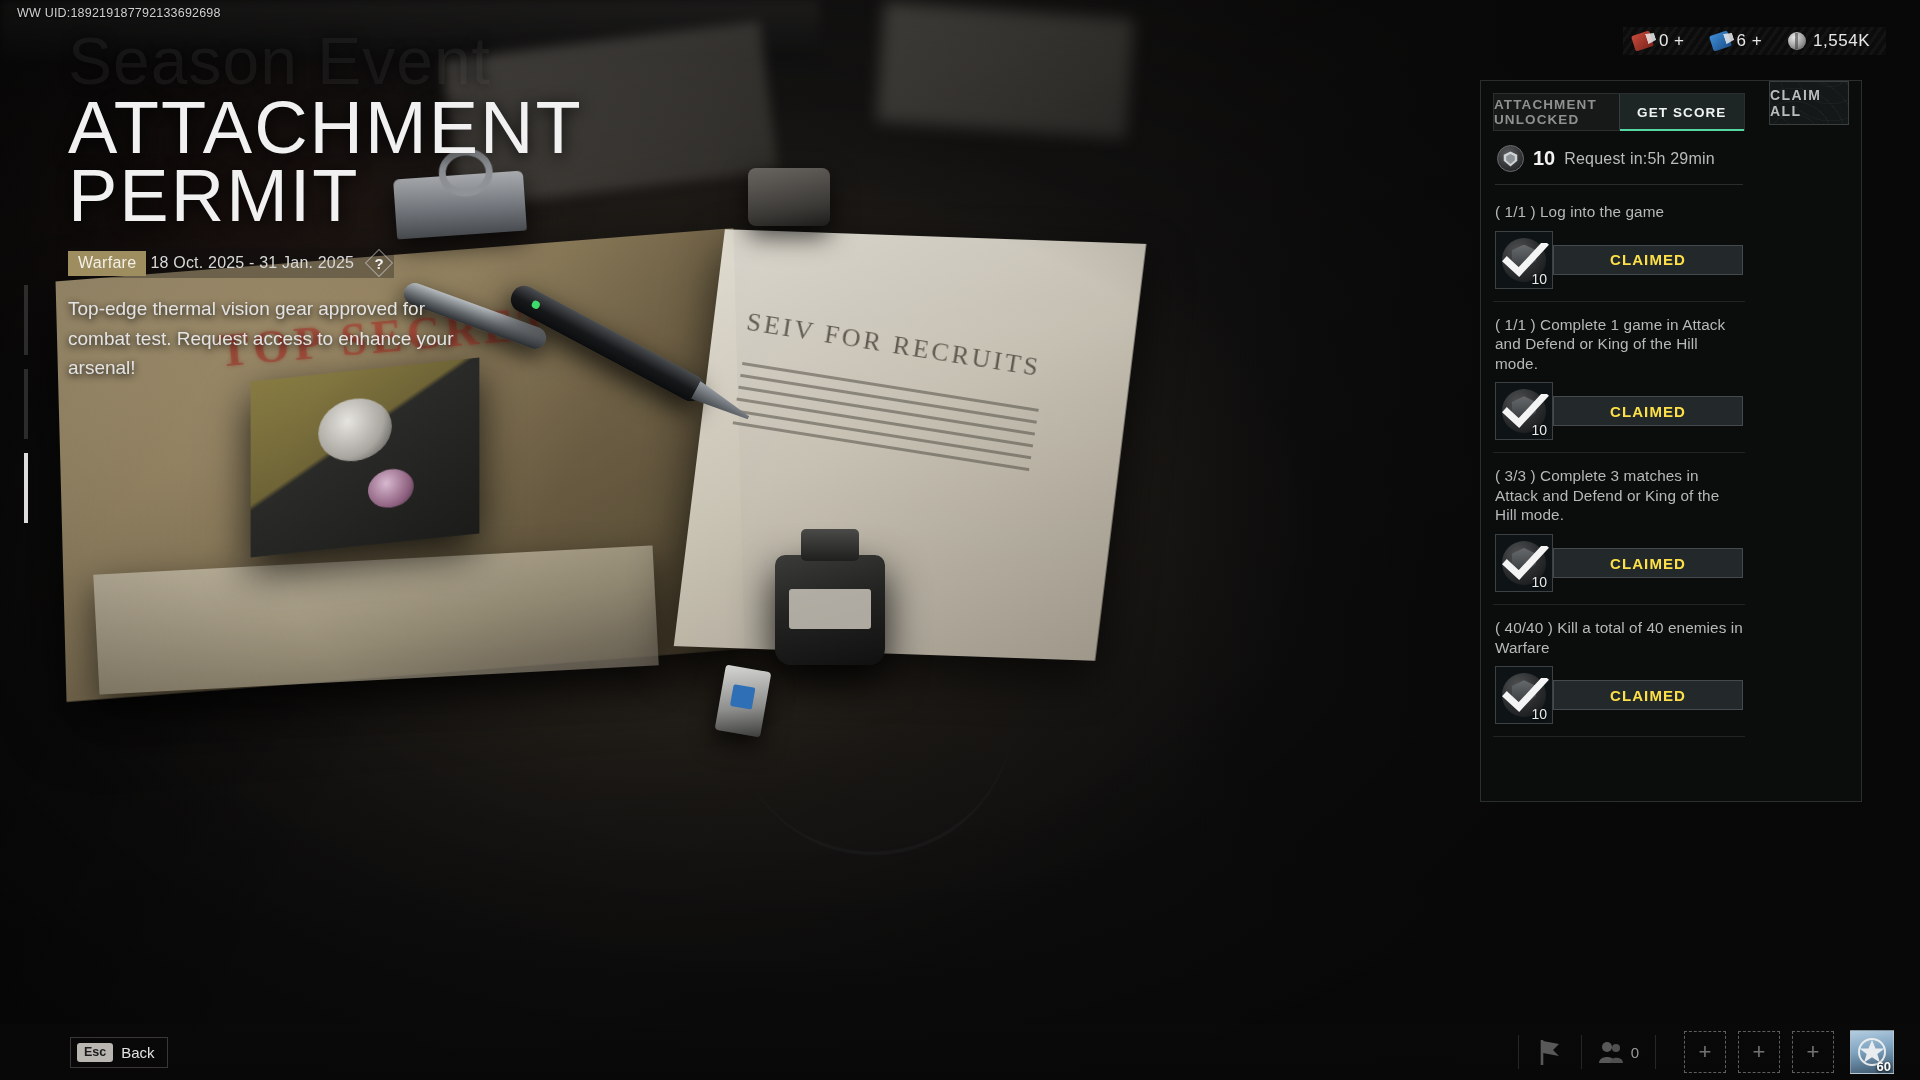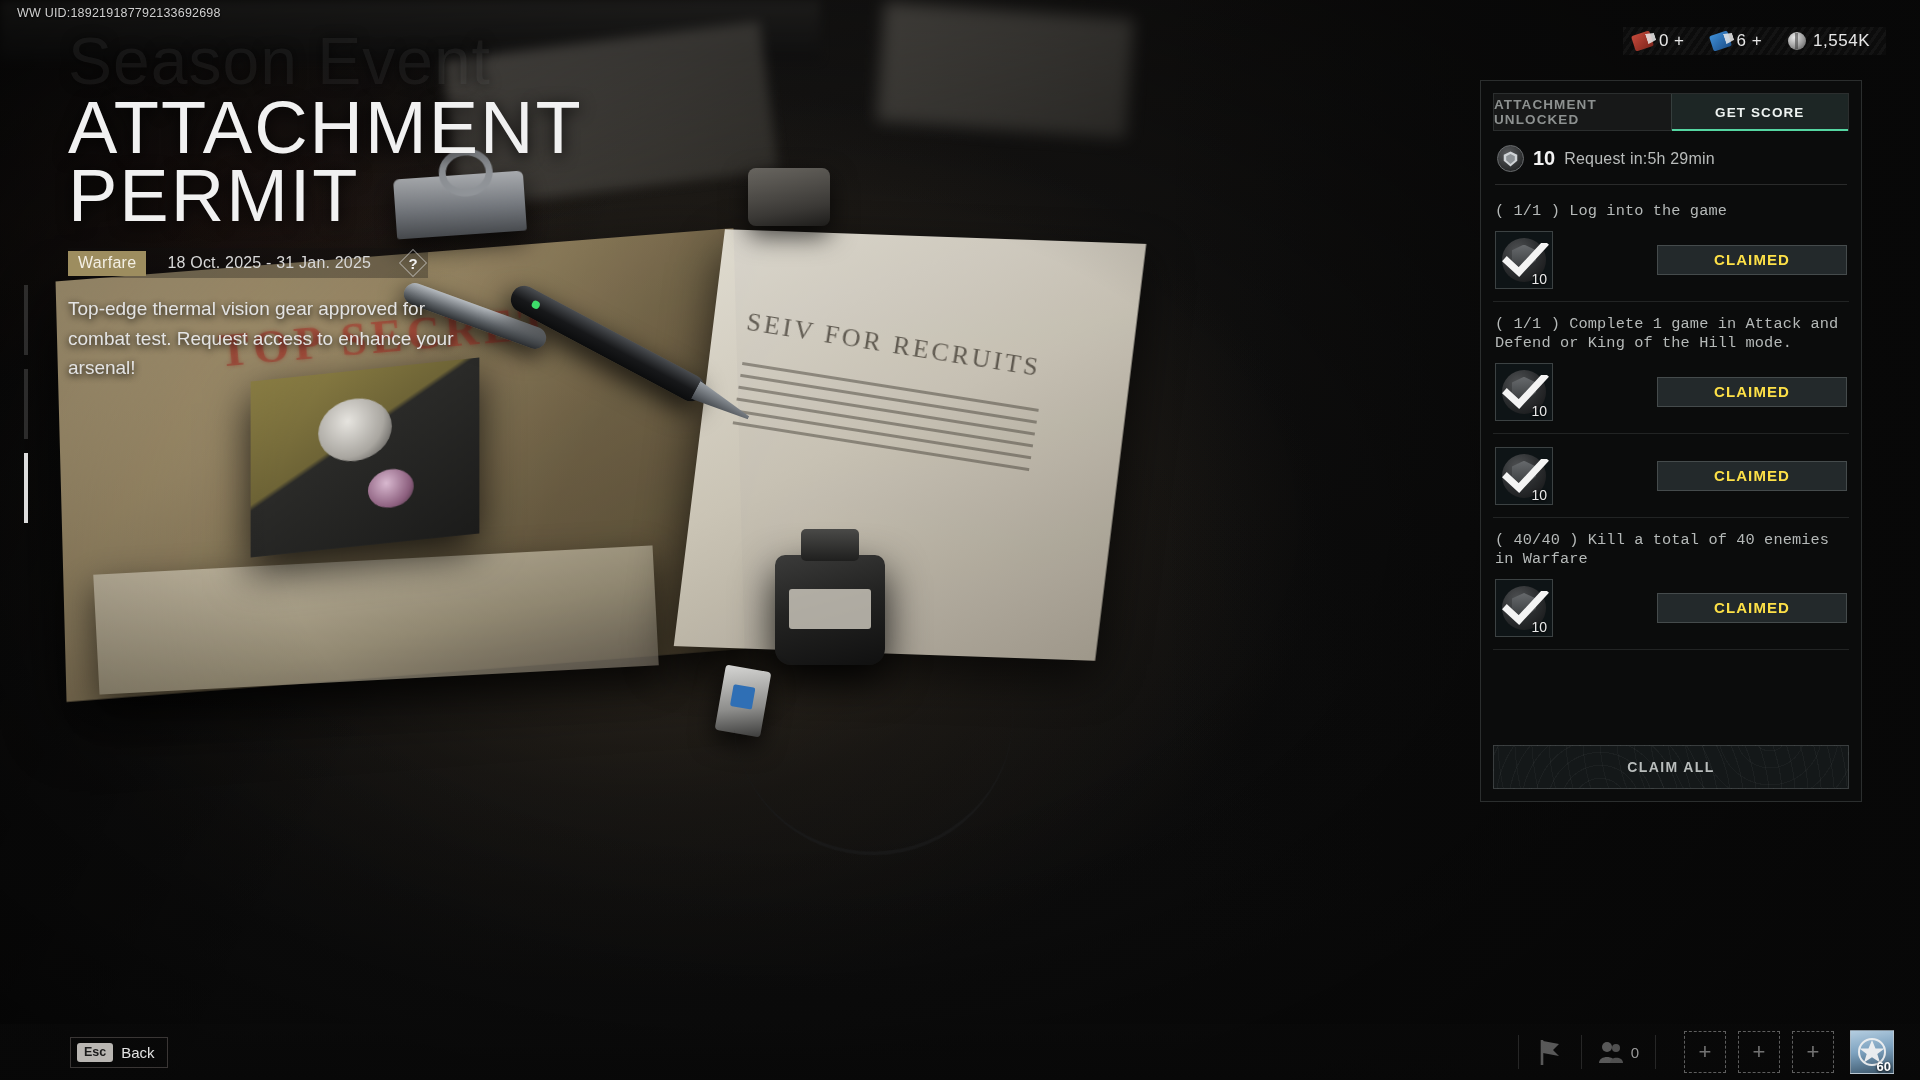--- a/index.html
+++ b/index.html
@@ -244,21 +244,21 @@
     margin-bottom: -6px;
     text-shadow: 0 0 12px rgba(0,0,0,.6);
   }
   .main-title {
     font-size: 74px; font-weight: 300; letter-spacing: 2px;
     line-height: 0.92; color: #f1f1f1;
     text-shadow: 0 3px 16px rgba(0,0,0,.9);
     margin-top: 6px;
   }
   .meta-row {
-    display:flex; align-items:center; gap: 21px;
+    display:flex; align-items:center; gap: 4px;
     margin-top: 18px;
     background: rgba(15,15,15,0.30);
     width: fit-content;
     padding: 2px 2px 2px 0;
     justify-content: center;
   }
   .badge-mode {
     background: #9d8d5f;
     color: #f3efe4; font-size: 16px; font-weight: 400;
     padding: 3px 10px 4px; letter-spacing: .3px;
@@ -285,21 +285,21 @@
   .page-ind { position:absolute; left: 24px; top: 285px; display:flex; flex-direction:column; gap: 14px; }
   .page-ind i { display:block; width: 4px; height: 70px; background: rgba(130,130,130,0.30); }
   .page-ind i.on { background: rgba(240,240,240,0.92); }
 
   
   .panel {
     position:absolute; right: 58px; top: 80px;
     width: 382px; height: 722px;
     background: rgba(12,13,13,0.93);
     border: 1px solid rgba(120,125,125,0.30);
-    display:flex; flex-direction:column;
+    display:flex; flex-direction:row;
   }
   .panel-inner { padding: 12px 12px 0; flex: 1; display:flex; flex-direction:column; min-height:0; }
 
   .tabs { display:flex; border: 1px solid rgba(120,125,125,0.30); height: 38px; }
   .tab {
     flex: 1; display:flex; align-items:center; justify-content:center;
     font-size: 13.5px; font-weight: 700; letter-spacing: 1.1px;
     color: #8d9190; background: #171818; position:relative;
     cursor: pointer;
   }
@@ -321,21 +321,20 @@
   .refresh-num { font-size: 20px; font-weight:700; color:#f2f2f2; }
   .refresh-txt { font-size: 16px; color: #b9bcbb; letter-spacing:.2px; }
   .divider { height:1px; background: rgba(130,135,135,0.26); margin: 0 2px; }
 
   .tasks { flex:1; overflow:hidden; padding-top: 4px; }
   .task { padding: 13px 2px 12px; border-bottom: 1px solid rgba(130,135,135,0.20); }
   .task:last-child { border-bottom: 1px solid rgba(130,135,135,0.20); }
   .task-text {
     font-size: 15.3px; line-height: 1.28; color: #b5b9b8; letter-spacing: .1px;
     margin-bottom: 9px;
-    font-family: Liberation Mono, monospace;
   }
   .task-row { display:flex; align-items:center; justify-content: space-between; }
   .reward {
     width: 58px; height: 58px; position:relative;
     background: #0e1416; border: 1px solid rgba(125,130,130,0.42);
     display:flex; align-items:center; justify-content:center;
   }
   .reward .orb {
     width: 44px; height: 44px; border-radius:50%;
     background: radial-gradient(circle at 36% 30%, #4f5153 0%, #2c2e30 48%, #121314 100%);
@@ -555,20 +554,21 @@
               <svg class="check" viewBox="0 0 48 34">
                 <path d="M6 18 L18 29 L43 2" stroke="#f4f4f4" stroke-width="7" fill="none" stroke-linecap="square"></path>
               </svg>
               <span class="qty">10</span>
             </div>
             <div class="claim-btn">CLAIMED</div>
           </div>
         </div>
 
         <div class="task">
+          <div class="task-text">( 3/3 ) Complete 3 matches in Attack and Defend or King of the Hill mode.</div>
           <div class="task-row">
             <div class="reward">
               <div class="orb"></div>
               <svg class="check" viewBox="0 0 48 34">
                 <path d="M6 18 L18 29 L43 2" stroke="#f4f4f4" stroke-width="7" fill="none" stroke-linecap="square"></path>
               </svg>
               <span class="qty">10</span>
             </div>
             <div class="claim-btn">CLAIMED</div>
           </div>

